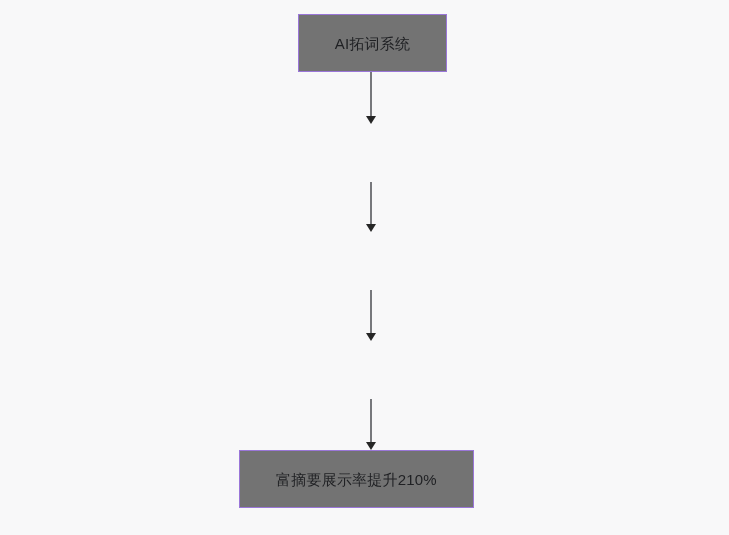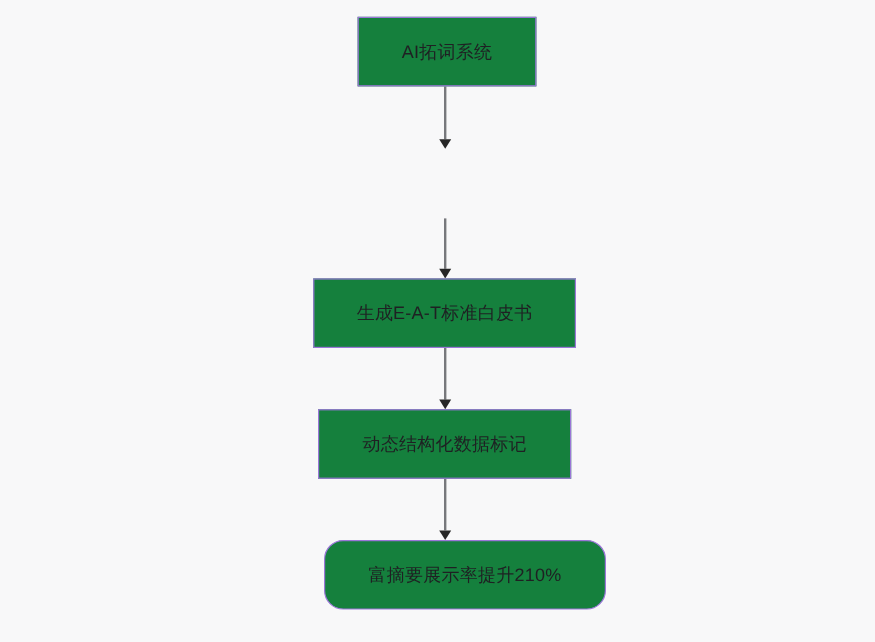--- a/index.html
+++ b/index.html
@@ -14,21 +14,21 @@
     overflow: hidden;
   }
   #flowchart-canvas {
     position: relative;
     width: 729px;
     height: 535px;
   }
   .flow-node {
     position: absolute;
     box-sizing: border-box;
-    background: #15803d;
+    background: #737373;
     border: 1.5px solid #9a76d8;
     border-radius: 0;
     display: flex;
     align-items: center;
     justify-content: center;
     color: #1f2023;
     font-size: 15px;
     line-height: 1;
     letter-spacing: 0.2px;
     white-space: nowrap;
@@ -65,25 +65,19 @@
   <div class="flow-arrowhead" style="left:365.5px; top:333px;"></div>
 
   <div class="flow-edge" style="left:370px; top:399px; height:43px;"></div>
   <div class="flow-arrowhead" style="left:365.5px; top:442px;"></div>
 
   <div class="flow-node" style="left:298px; top:14px; width:149px; height:58px;">
     <span class="flow-node-label">AI拓词系统</span>
   </div>
 
 
-  <div class="flow-node" style="left:261px; top:232px; width:219px; height:58px;">
-    <span class="flow-node-label">生成E-A-T标准白皮书</span>
-  </div>
 
-  <div class="flow-node" style="left:265px; top:341px; width:211px; height:58px;">
-    <span class="flow-node-label">动态结构化数据标记</span>
-  </div>
 
-  <div class="flow-node" style="left:270px; top:450px; width:235px; height:58px;border-radius:16px;">
+  <div class="flow-node" style="left:239px; top:450px; width:235px; height:58px;">
     <span class="flow-node-label">富摘要展示率提升210%</span>
   </div>
 
 </div>
 
 </body></html>

